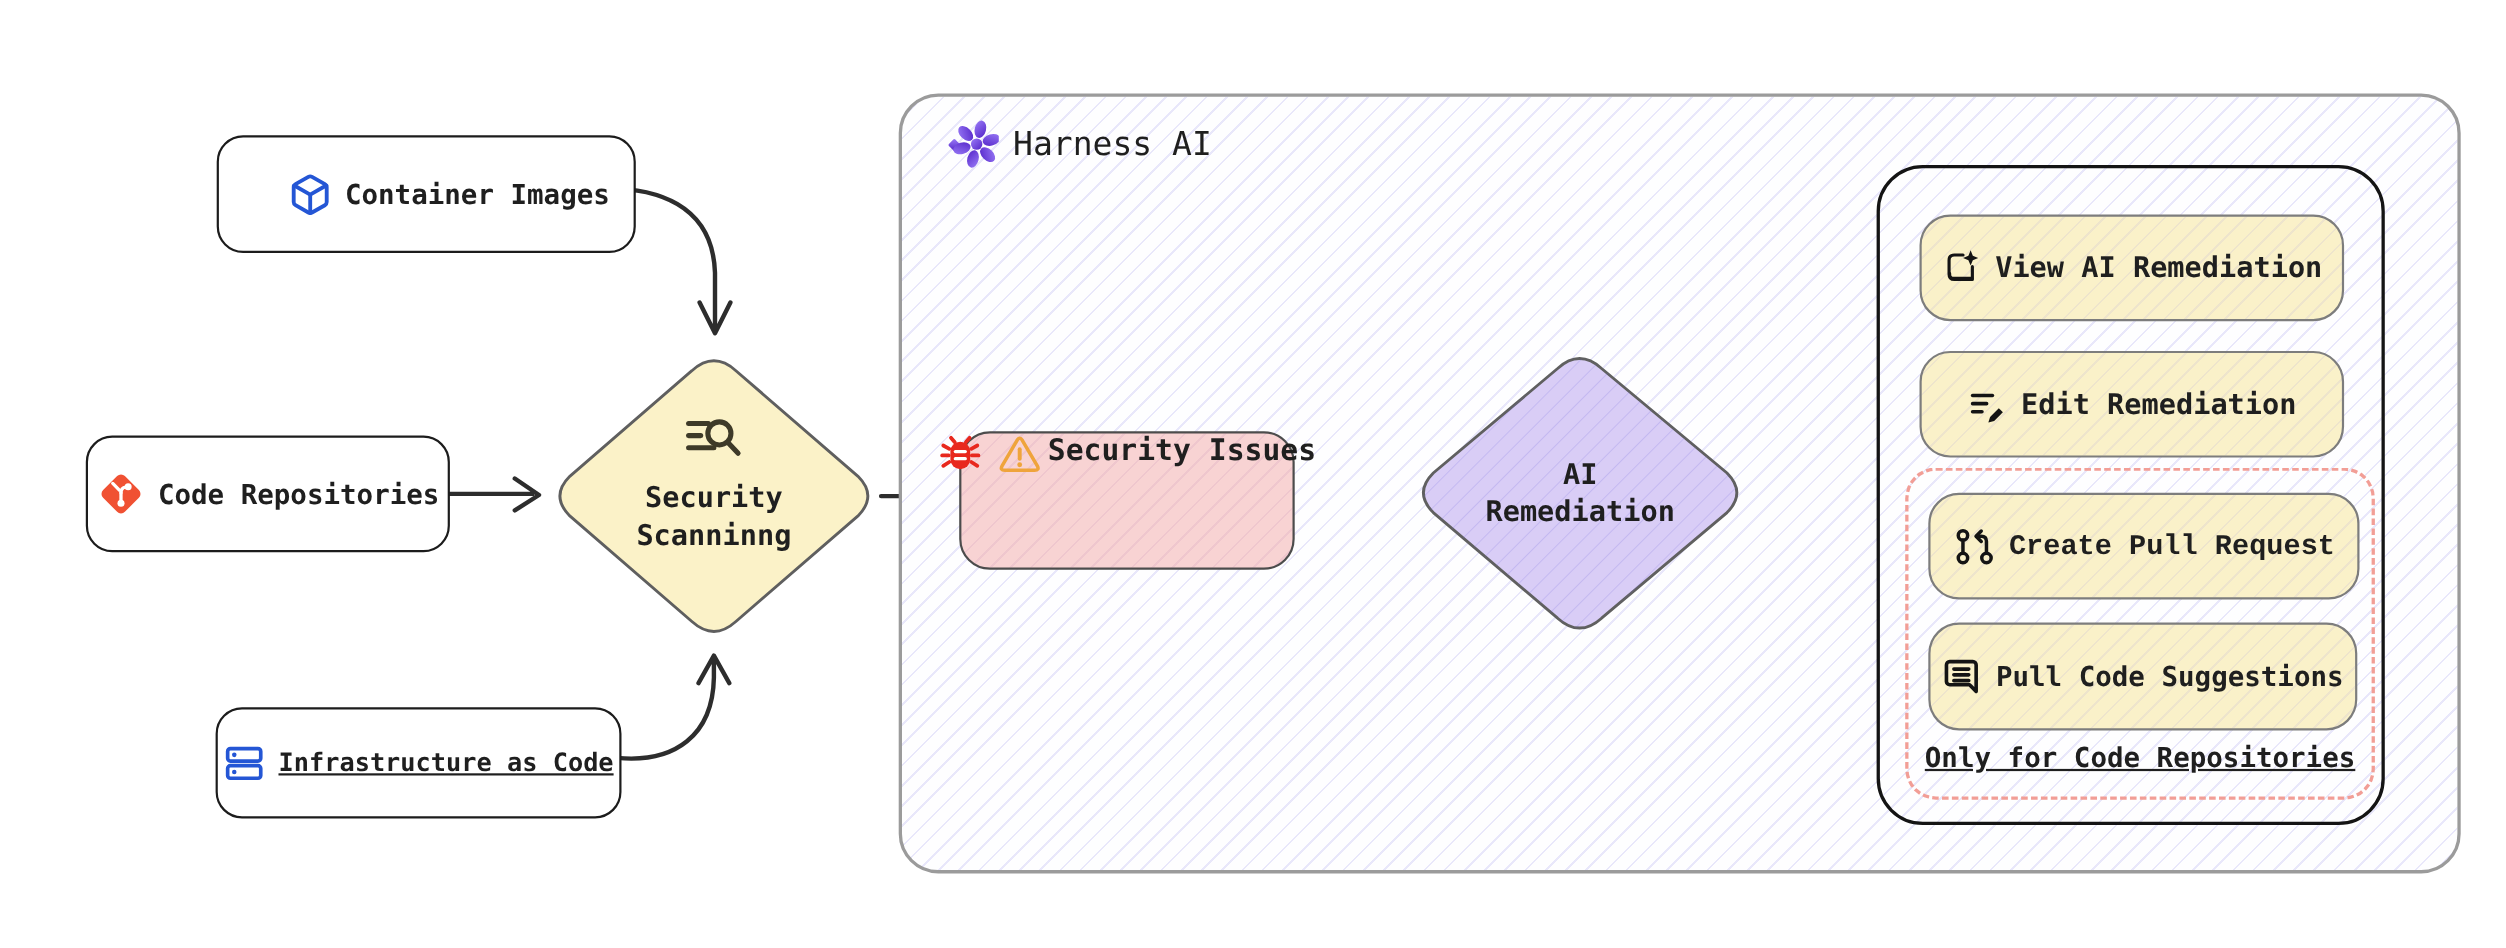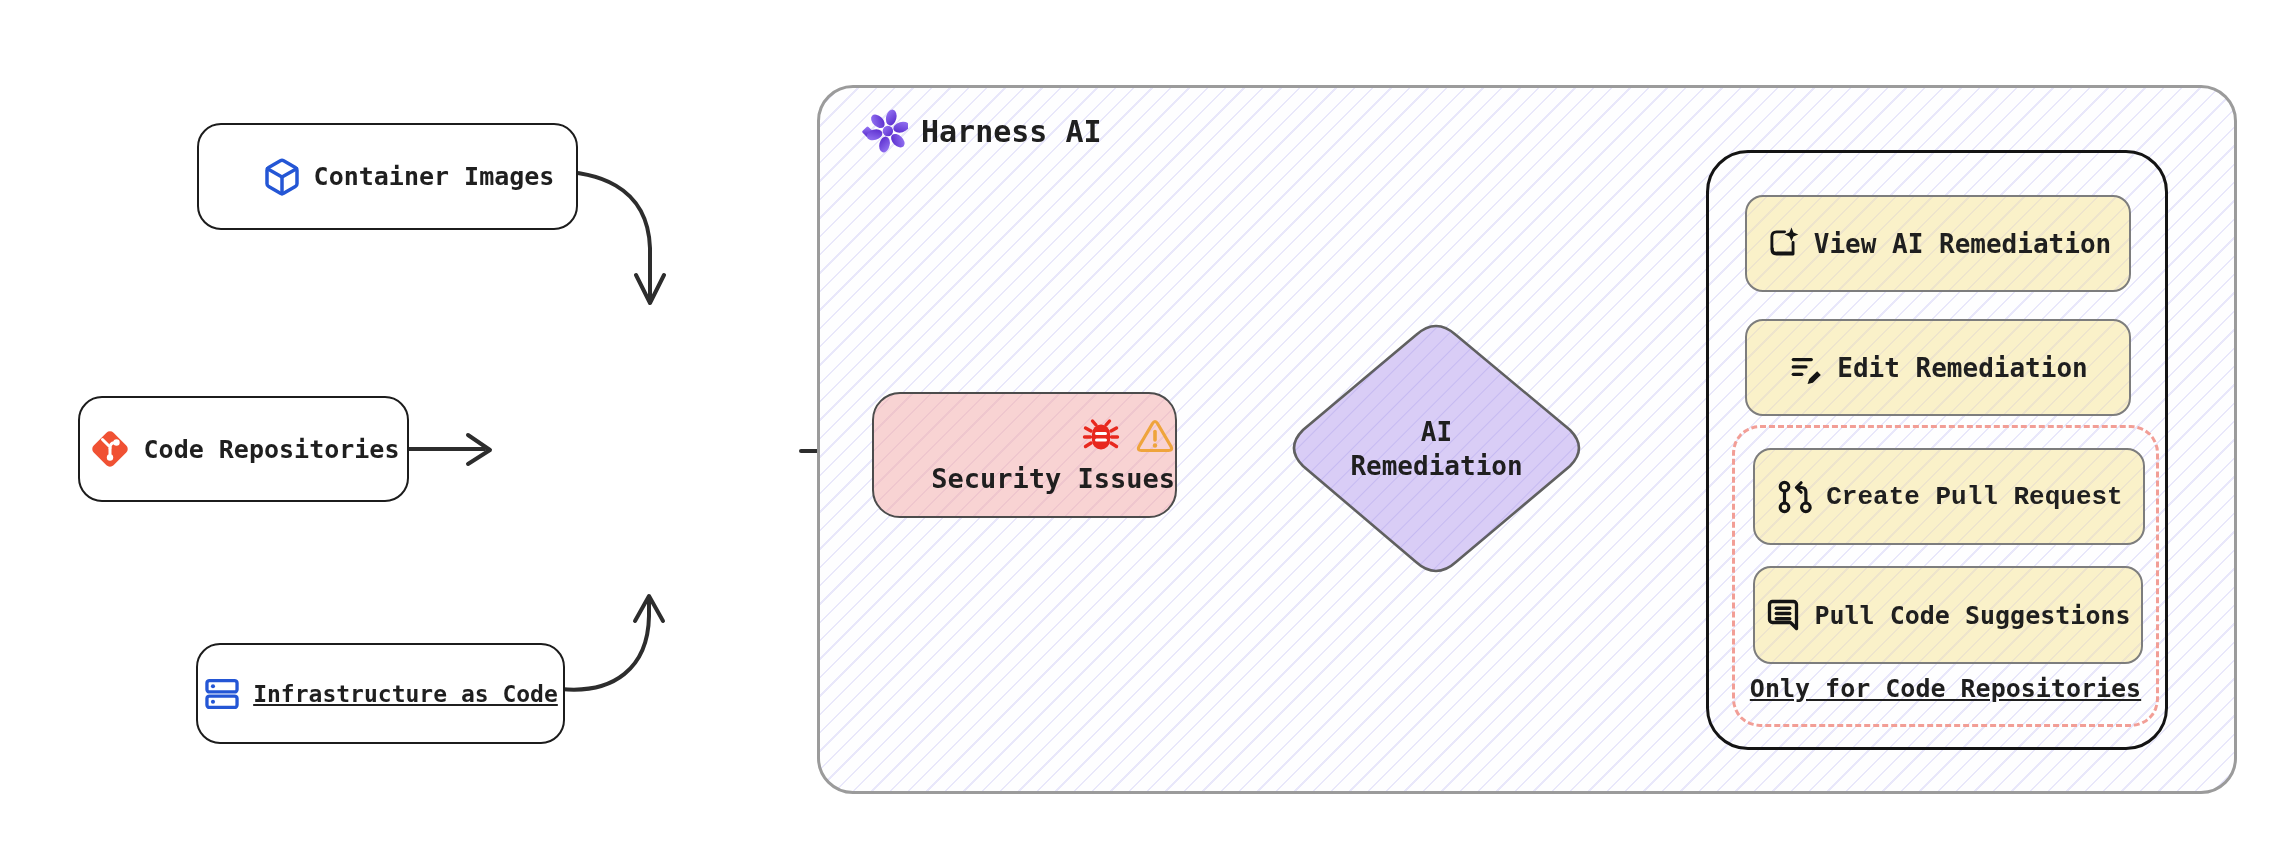--- a/index.html
+++ b/index.html
@@ -16,44 +16,44 @@
   }
   .io-box .lbl{white-space:nowrap;}
 
   
   .harness{
     left:817px;top:85px;width:1420px;height:709px;
     border:3px solid #9b9b9b;border-radius:36px;box-sizing:border-box;
     background:repeating-linear-gradient(135deg, rgba(122,114,228,0.16) 0px, rgba(122,114,228,0.16) 1.7px, transparent 1.7px, transparent 13px), #fefeff;
   }
   .harness-header{left:42px;top:20px;display:flex;align-items:center;gap:13px;}
-  .harness-title{font-size:30px;font-weight:700;}
+  .harness-title{font-size:30px;font-weight:400;}
 
   
   .issues-box{
     left:872px;top:392px;width:305px;height:126px;box-sizing:border-box;
     border:2.6px solid #4c4c4c;border-radius:28px;
     background:repeating-linear-gradient(135deg, rgba(160,90,160,0.10) 0px, rgba(160,90,160,0.10) 1.7px, transparent 1.7px, transparent 13px), #f8d3d3;
-    display:flex;flex-direction:column;align-items:flex-end;justify-content:center;gap:6px;
+    display:flex;flex-direction:row;align-items:flex-start;justify-content:center;gap:6px;
   }
   .issues-icons{display:flex;align-items:center;gap:14px;}
   .issues-lbl{font-size:27px;font-weight:700;white-space:nowrap;}
 
   
   .diamond-wrap{display:flex;flex-direction:column;align-items:center;justify-content:center;}
   .diamond-label{font-size:26px;font-weight:700;line-height:34px;text-align:center;position:relative;}
 
   
   .actions{
     left:1706px;top:150px;width:462px;height:600px;box-sizing:border-box;
     border:3.6px solid #141414;border-radius:42px;background:transparent;
   }
   .act-btn{
     position:absolute;box-sizing:border-box;
-    border:2.4px solid #7d7d7d;border-radius:18px;
+    border:2.4px solid #7d7d7d;border-radius:28px;
     background:repeating-linear-gradient(135deg, rgba(130,118,230,0.10) 0px, rgba(130,118,230,0.10) 1.7px, transparent 1.7px, transparent 13px), #faf1c9;
     display:flex;align-items:center;justify-content:center;gap:13px;
   }
   .act-btn .lbl{font-size:26px;font-weight:700;white-space:nowrap;}
   .dashed-group{
     position:absolute;left:23px;top:272px;width:427px;height:302px;box-sizing:border-box;
     border:3px dashed #f29e96;border-radius:28px;
   }
   .dashed-note{
     position:absolute;left:0;right:0;top:246px;text-align:center;
@@ -136,20 +136,40 @@
           <rect x="2.5" y="3.5" width="19" height="7.2" rx="1.6"></rect>
           <rect x="2.5" y="13.3" width="19" height="7.2" rx="1.6"></rect>
         </g>
         <circle cx="6.3" cy="7.1" r="1.3" fill="#2456d5"></circle>
         <circle cx="6.3" cy="16.9" r="1.3" fill="#2456d5"></circle>
       </svg>
     </span>
     <span class="lbl">Infrastructure as Code</span>
   </div>
 
+  <div class="abs" style="left:498px;top:317px;width:302px;height:268px;">
+    <svg class="abs" style="left:0;top:0;" width="302" height="268" viewBox="0 0 302 268">
+      <path d="M131,20 Q151,2 171,20 L282,116 Q300,134 282,152 L171,248 Q151,266 131,248 L20,152 Q2,134 20,116 Z" fill="#fbf2c8" stroke="#5f5f5f" stroke-width="2.6"></path>
+    </svg>
+    <div class="abs diamond-wrap" style="left:0;top:0;width:302px;height:268px;padding-bottom:22px;box-sizing:border-box;">
+      <span style="margin-bottom:14px;">
+        <svg width="56" height="46" viewBox="0 0 56 46">
+          <g stroke="#3e3a28" stroke-width="4.6" stroke-linecap="round" fill="none">
+            <line x1="5" y1="9" x2="23" y2="9"></line>
+            <line x1="5" y1="20" x2="16" y2="20"></line>
+            <line x1="5" y1="31" x2="28" y2="31"></line>
+            <circle cx="33" cy="18" r="10.5"></circle>
+            <line x1="41" y1="26.5" x2="50" y2="36"></line>
+          </g>
+        </svg>
+      </span>
+      <div class="diamond-label">Security</div>
+      <div class="diamond-label">Scanninng</div>
+    </div>
+  </div>
 
   <div class="abs issues-box">
     <div class="issues-icons">
       <span>
         <svg width="40" height="40" viewBox="0 0 40 40">
           <g stroke="#e8281e" stroke-width="3.4" stroke-linecap="round">
             <line x1="15" y1="8" x2="11.5" y2="4"></line>
             <line x1="25" y1="8" x2="28.5" y2="4"></line>
             <line x1="10" y1="14" x2="4.5" y2="11"></line>
             <line x1="9.5" y1="20" x2="3.5" y2="20"></line>

